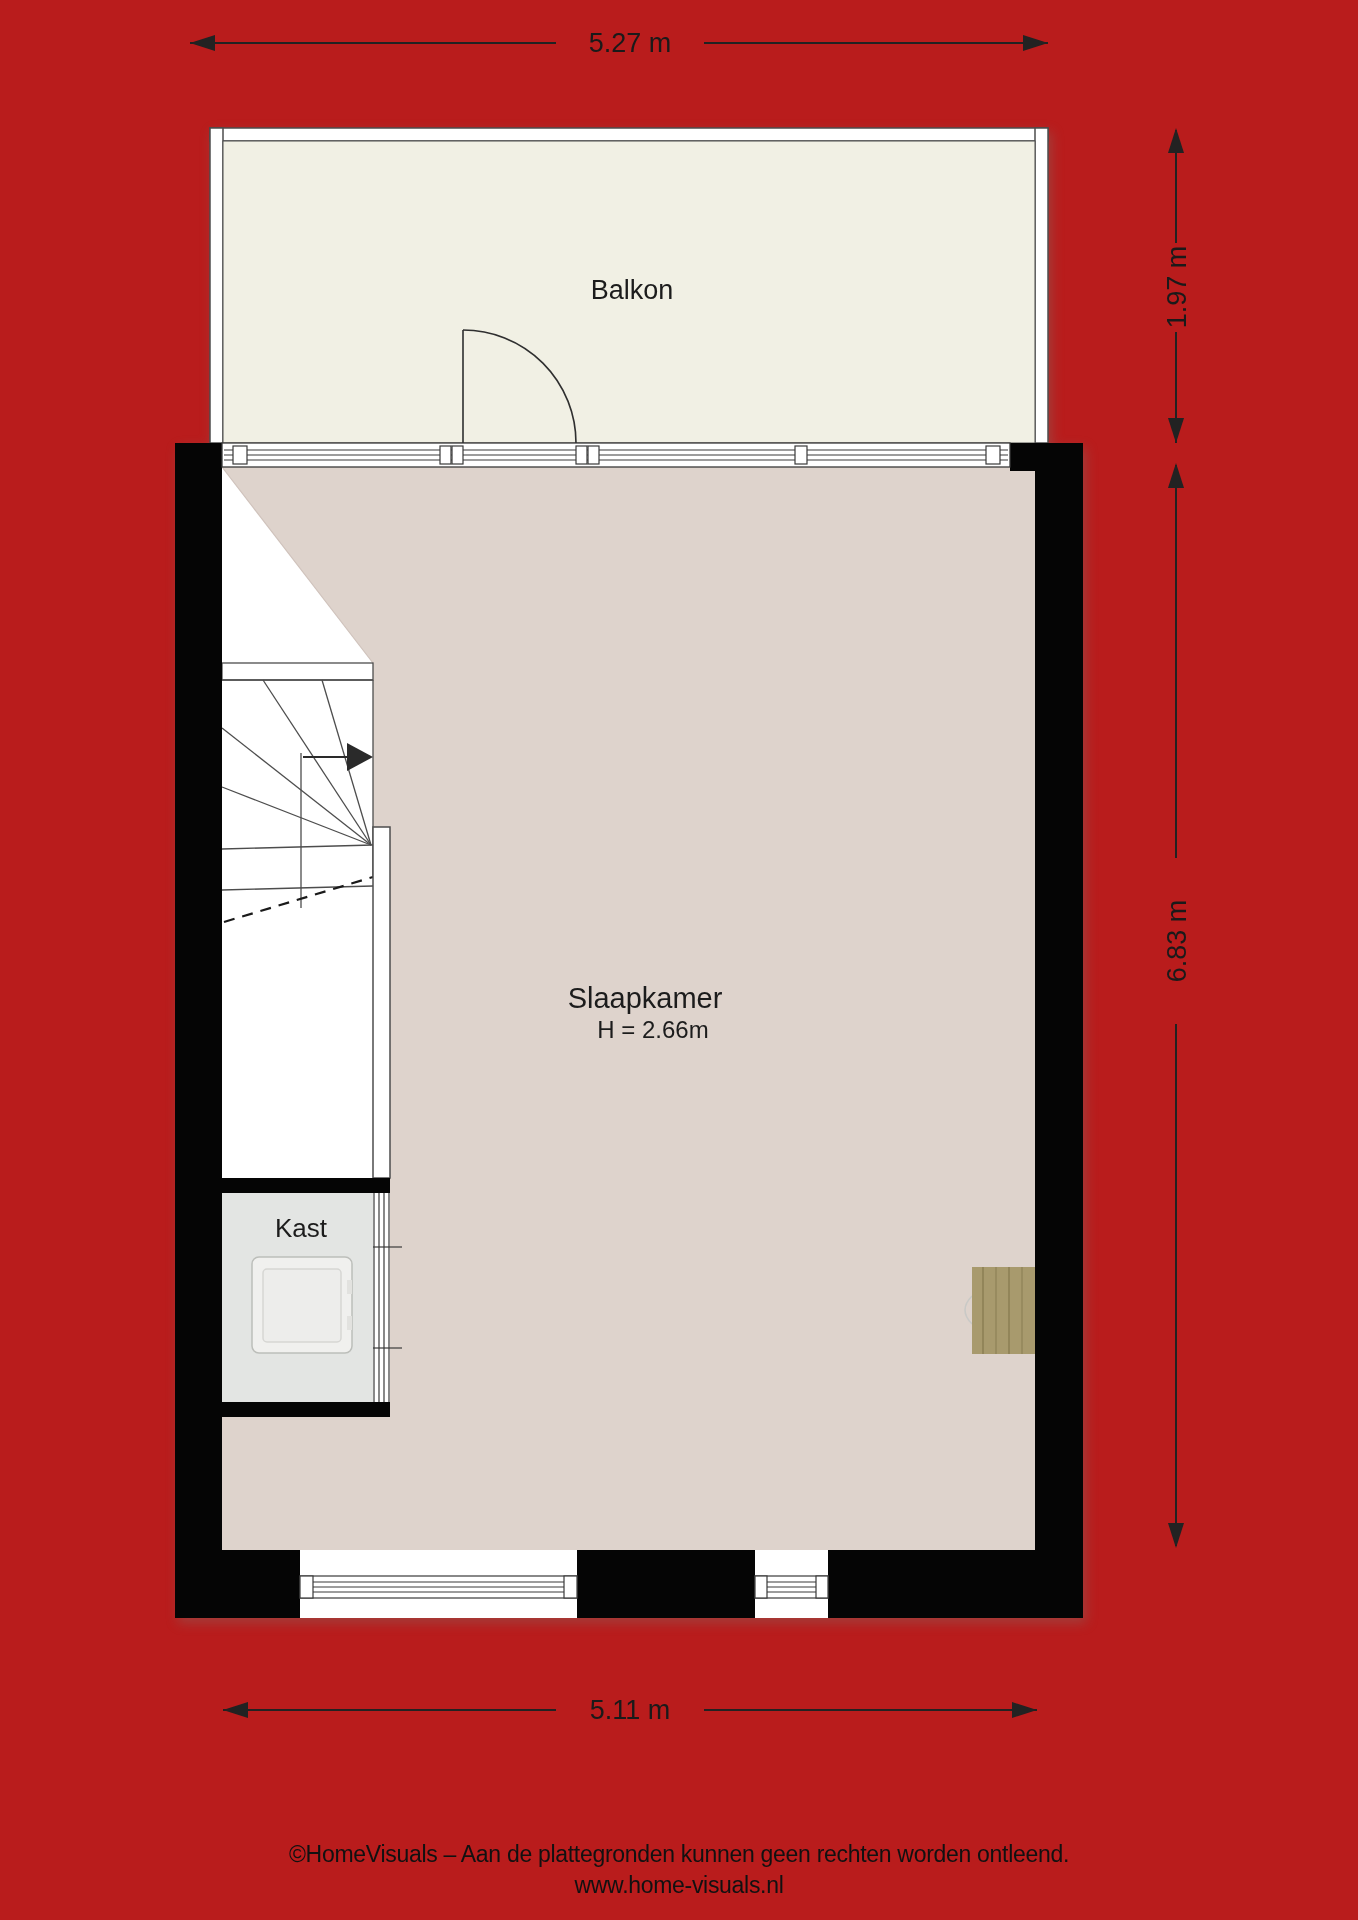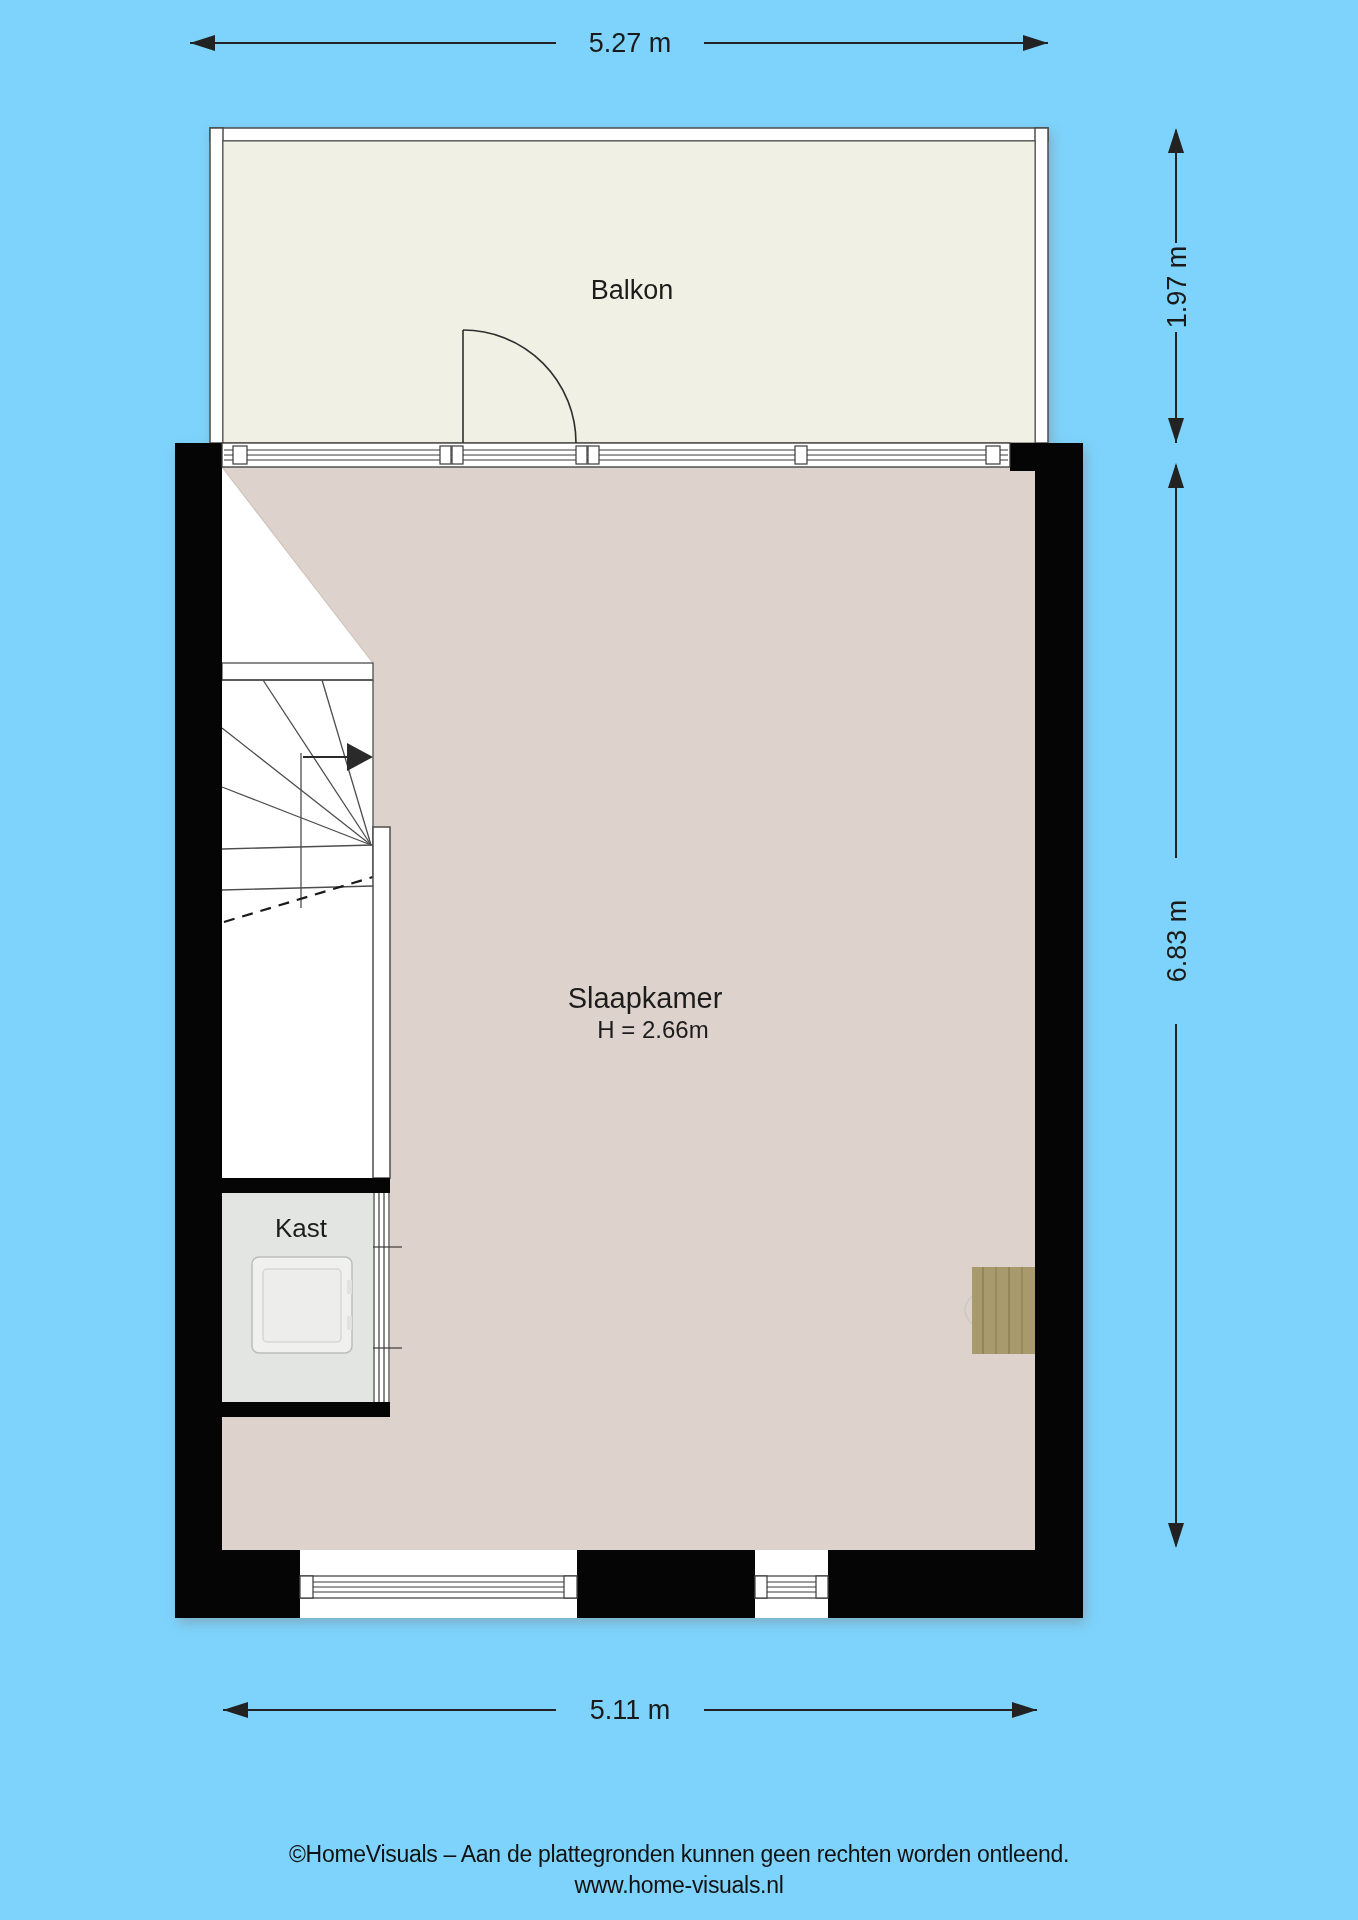--- a/index.html
+++ b/index.html
@@ -1,16 +1,16 @@
 <!DOCTYPE html>
 <html><head>
 <meta charset="utf-8">
 <style>
   html,body{margin:0;padding:0;background:#ffffff;}
-  #page{position:relative;width:1358px;height:1920px;background:#7dd3fc;overflow:hidden;
+  #page{position:relative;width:1358px;height:1920px;background:#b91c1c;overflow:hidden;
         font-family:"Liberation Sans", sans-serif;}
   svg{position:absolute;left:0;top:0;}
   .dimline{stroke:#222222;stroke-width:2;fill:none;}
   .dimhead{fill:#222222;stroke:none;}
   .dimtext{font-size:27px;fill:#1a1a1a;}
   .roomlabel{fill:#1c1c1c;}
   .thinwall{fill:#ffffff;stroke:#4d4d4d;stroke-width:1.5;}
   .glass{stroke:#3a3a3a;stroke-width:1.2;fill:none;}
   .mullion{fill:#ffffff;stroke:#3a3a3a;stroke-width:1.2;}
   .stair{stroke:#4d4d4d;stroke-width:1.3;fill:none;}

